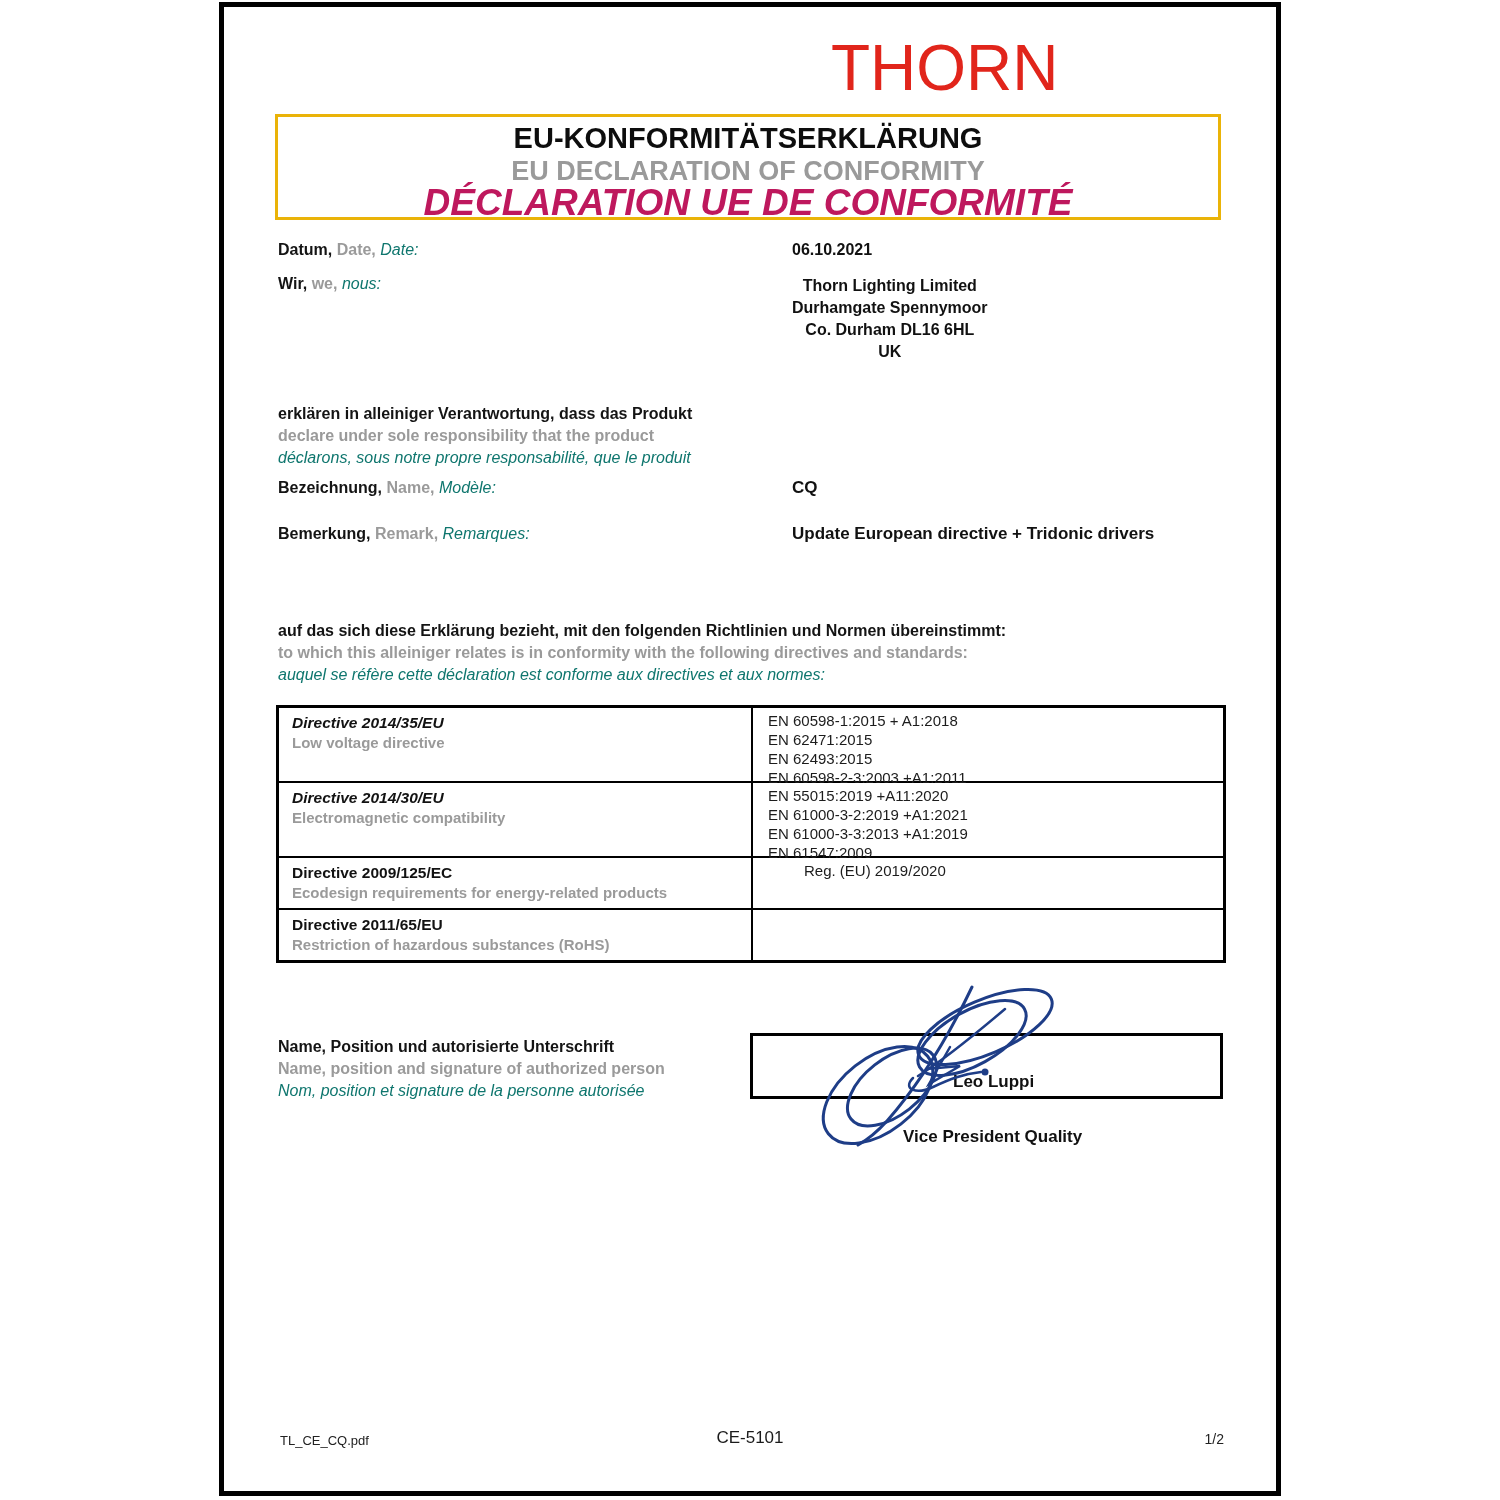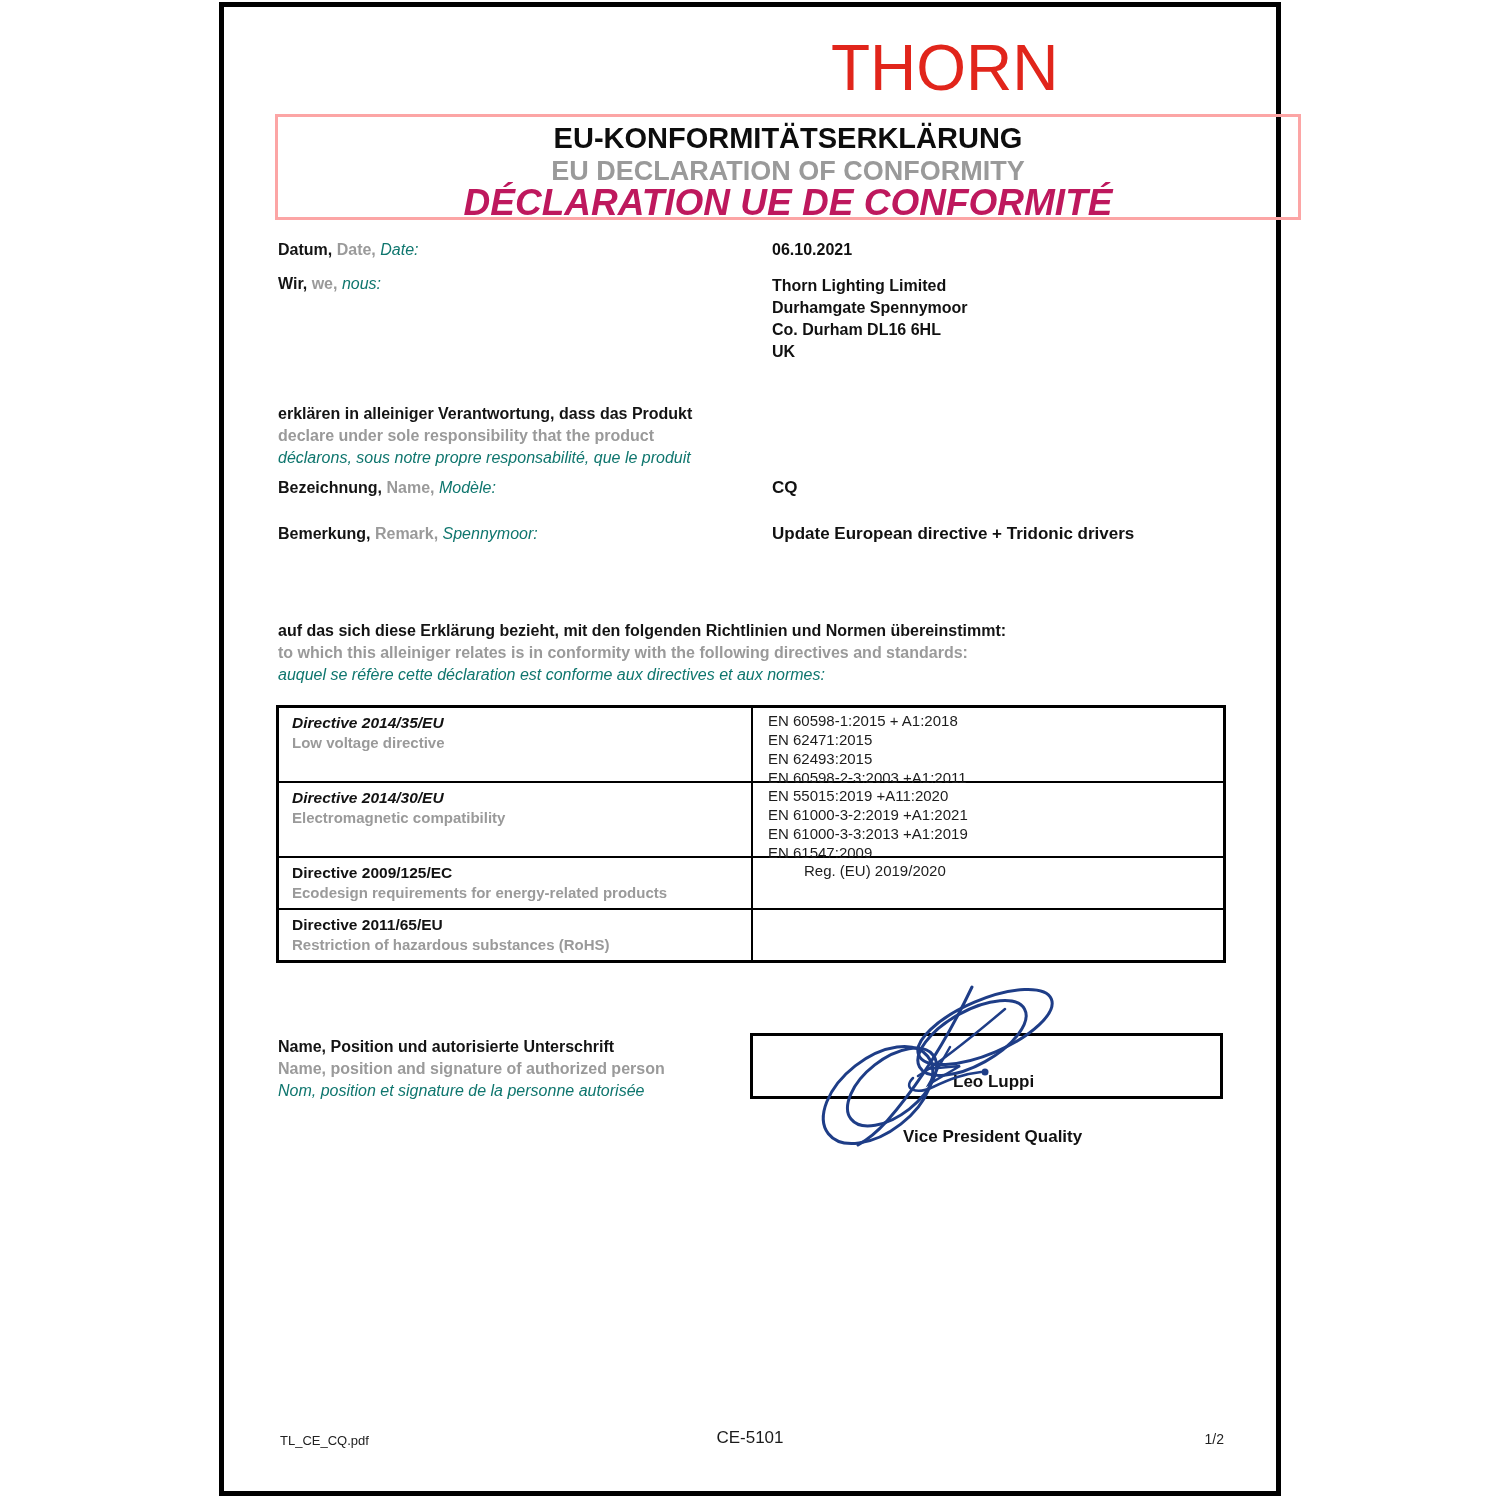--- a/index.html
+++ b/index.html
@@ -35,34 +35,34 @@
     font-weight: 400;
     letter-spacing: 0px;
     color: #e1251b;
     white-space: nowrap;
     text-align: right;
   }
   .title-box {
     position: absolute;
     left: 275px;
     top: 114px;
-    width: 1026px;
+    width: 946px;
     height: 106px;
-    border: 3px solid #fca5a5;
+    border: 3px solid #eab308;
     box-sizing: border-box;
     text-align: center;
     padding-top: 4px;
   }
   .title-de { font-size: 29px; line-height: 34px; font-weight: bold; color: #0d0d0d; }
   .title-en { font-size: 27px; line-height: 32px; font-weight: bold; color: #9a9a9a; }
   .title-fr { font-size: 37px; line-height: 32px; font-weight: bold; font-style: italic; color: #be185d; }
 
   .abs { position: absolute; }
   .lbl { left: 278px; font-size: 16px; white-space: nowrap; }
-  .val { left: 772px; font-size: 16px; font-weight: bold; color: #111111; white-space: nowrap; }
+  .val { left: 792px; font-size: 16px; font-weight: bold; color: #111111; white-space: nowrap; text-align: center; }
   .de { font-weight: bold; color: #141414; }
   .en { font-weight: bold; color: #9a9a9a; }
   .fr { font-style: italic; font-weight: normal; color: #0f766e; }
   .tri-block div { font-size: 16px; line-height: 22px; white-space: nowrap; }
 
   .addr div { line-height: 22px; font-size: 16px; font-weight: bold; }
   .big-val { font-size: 17px; }
 
   .directives-table {
     position: absolute;
@@ -173,21 +173,21 @@
   <div class="abs lbl" style="top:479px">
     <span class="de">Bezeichnung,</span>
     <span class="en">Name,</span>
     <span class="fr">Modèle:</span>
   </div>
   <div class="abs val big-val" style="top:478px">CQ</div>
 
   <div class="abs lbl" style="top:525px">
     <span class="de">Bemerkung,</span>
     <span class="en">Remark,</span>
-    <span class="fr">Spennymoor:</span>
+    <span class="fr">Remarques:</span>
   </div>
   <div class="abs val big-val" style="top:524px">Update European directive + Tridonic drivers</div>
 
   <div class="abs lbl tri-block" style="top:620px">
     <div class="de">auf das sich diese Erklärung bezieht, mit den folgenden Richtlinien und Normen übereinstimmt:</div>
     <div class="en">to which this alleiniger relates is in conformity with the following directives and standards:</div>
     <div class="fr">auquel se réfère cette déclaration est conforme aux directives et aux normes:</div>
   </div>
 
   <div class="directives-table">

